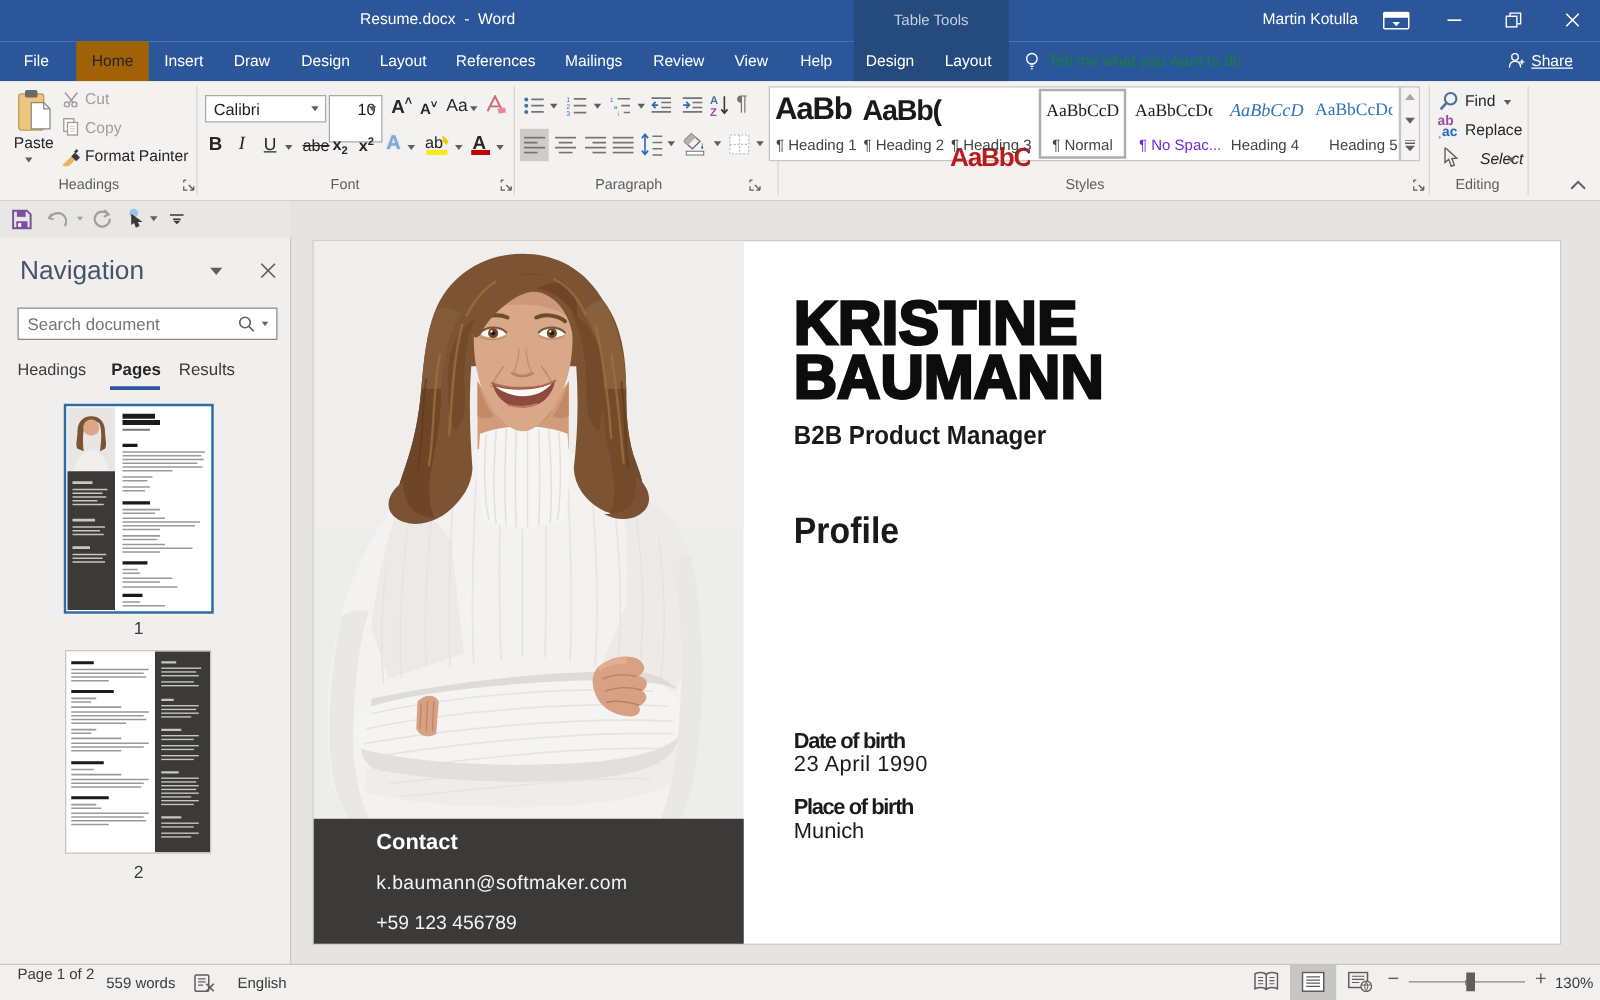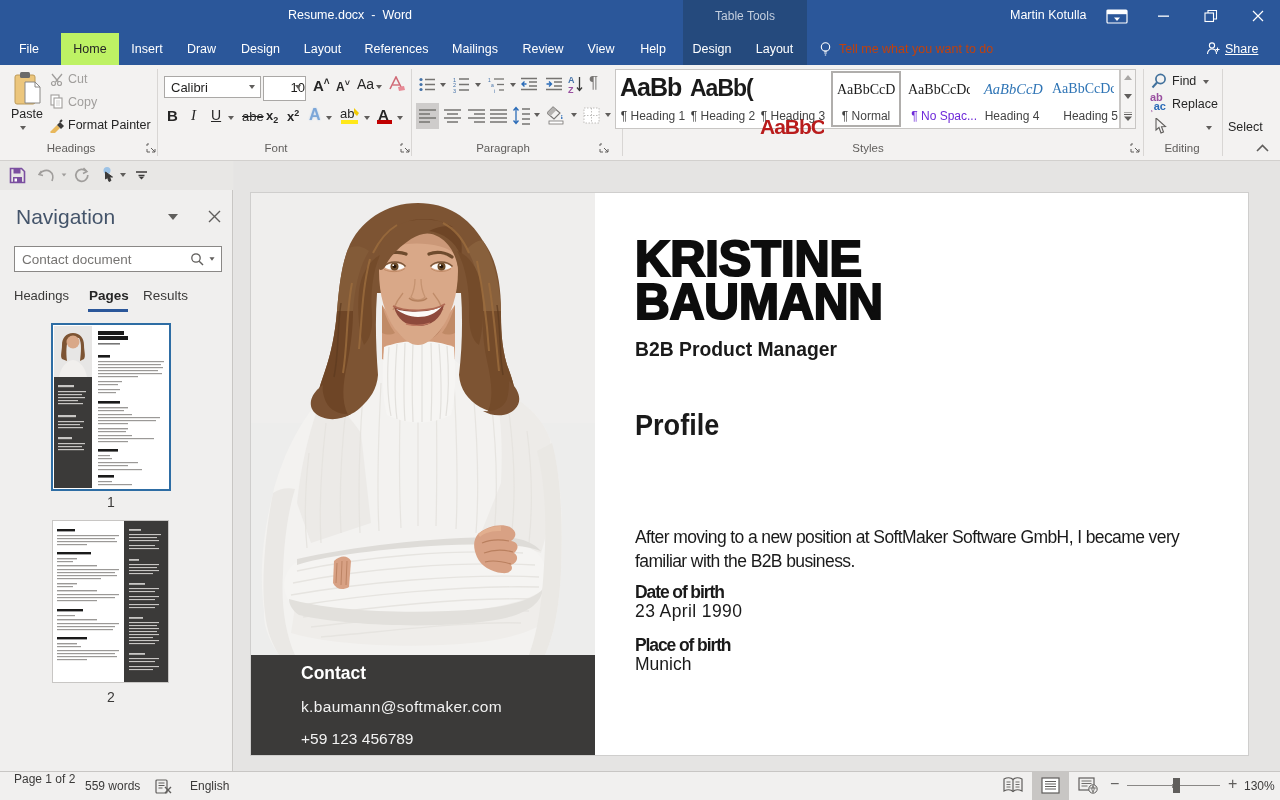--- a/index.html
+++ b/index.html
@@ -9,21 +9,21 @@
   .abs { position:absolute; }
 
   
   #titlebar { position:absolute; top:0; left:0; width:1280px; height:33px; background:#2b579a; }
   #tabrow { position:absolute; top:33px; left:0; width:1280px; height:32px; background:#2b579a; }
   #tt-bg { position:absolute; top:0; left:683px; width:124px; height:65px; background:#254a7d; }
   #title-text { position:absolute; top:8px; left:230px; width:240px; text-align:center; color:#fff; font-size:12.5px; }
   #tt-label { position:absolute; top:9px; left:683px; width:124px; text-align:center; color:#c3cede; font-size:12px; }
   #user-name { position:absolute; top:8px; left:1010px; color:#fff; font-size:12.5px; }
   .tab { position:absolute; top:33px; height:32px; color:#fff; font-size:12.5px; line-height:32px; text-align:center; }
-  .tab.active { background:#bef264; color:#262626; }
+  .tab.active { background:#a16207; color:#262626; }
 
   
   #ribbon { position:absolute; top:65px; left:0; width:1280px; height:96px; background:#f3f2f1; border-bottom:1px solid #d2d0ce; }
   .vsep { position:absolute; top:4px; width:1px; height:87px; background:#d8d6d4; }
   .grouplabel { position:absolute; top:77px; font-size:11.5px; color:#605e5c; text-align:center; }
   .launcher { position:absolute; top:78px; width:10px; height:10px; }
   .ribtxt { font-size:12.5px; color:#262626; }
   .gray { color:#a09e9c; }
   .combo { position:absolute; background:#fff; border:1px solid #aaa8a6; font-size:13px; color:#1f1e1d; }
   .caret { display:inline-block; width:0; height:0; border-left:3.5px solid transparent; border-right:3.5px solid transparent; border-top:4px solid #605e5c; }
@@ -75,21 +75,21 @@
   <div class="tab" style="left:515px;width:56px;">Review</div>
   <div class="tab" style="left:579px;width:44px;">View</div>
   <div class="tab" style="left:632px;width:42px;">Help</div>
   <div class="tab" style="left:686px;width:52px;">Design</div>
   <div class="tab" style="left:747px;width:55px;">Layout</div>
 
   <svg class="abs" style="top:41px;left:818px" width="15" height="16" viewBox="0 0 15 16">
       <circle cx="7.5" cy="6" r="4.2" fill="none" stroke="#fff" stroke-width="1.1"></circle>
       <path d="M5.8 10 h3.4 M6.2 12 h2.6 M6.8 14 h1.4" stroke="#fff" stroke-width="1" fill="none"></path>
     </svg>
-  <div class="abs" style="top:42px;left:839px;color:#c2410c;font-size:12.5px;">Tell me what you want to do</div>
+  <div class="abs" style="top:42px;left:839px;color:#15803d;font-size:12.5px;">Tell me what you want to do</div>
 
   <svg class="abs" style="top:41px;left:1206px" width="15" height="15" viewBox="0 0 15 15">
       <circle cx="6" cy="4.5" r="2.6" fill="none" stroke="#fff" stroke-width="1.1"></circle>
       <path d="M1.5 13 c0-3.3 2-5 4.5-5 s4.5 1.7 4.5 5" fill="none" stroke="#fff" stroke-width="1.1"></path>
       <path d="M11.5 6.5 v4 M9.5 8.5 h4" stroke="#fff" stroke-width="1.1"></path>
     </svg>
   <div class="abs" style="top:42px;left:1225px;color:#fff;font-size:12.5px;text-decoration:underline;">Share</div>
   <div id="ribbon">
 
     <div class="vsep" style="left:157px"></div>
@@ -125,21 +125,21 @@
       </svg>
     <div class="abs ribtxt" style="top:53px;left:68px;">Format Painter</div>
     <div class="grouplabel" style="left:28px;width:86px;">Headings</div>
     <svg class="launcher" style="left:146px" viewBox="0 0 10 10">
         <path d="M1 1 v2 M1 1 h2 M9 9 L5 5 M9 9 v-3 M9 9 h-3" stroke="#605e5c" stroke-width="1" fill="none"></path>
         <path d="M1 6 v3 h3" stroke="#605e5c" stroke-width="1" fill="none"></path>
       </svg>
 
     <div class="combo" style="top:11px;left:164px;width:97px;height:22px;padding:3px 0 0 6px;">Calibri</div>
     <div class="caret abs" style="top:20px;left:249px"></div>
-    <div class="combo" style="top:11px;left:263px;width:43px;height:25px;padding:3px 0 0 10px;text-align:right;">10</div>
+    <div class="combo" style="top:11px;left:263px;width:43px;height:38px;padding:3px 0 0 22px;">10</div>
     <div class="caret abs" style="top:20px;left:295px"></div>
     <div class="abs" style="top:11px;left:313px;font-size:15px;font-weight:bold;color:#262626;">A<span style="font-size:10px;vertical-align:6px;">˄</span></div>
     <div class="abs" style="top:13px;left:336px;font-size:12px;font-weight:bold;color:#262626;">A<span style="font-size:9px;vertical-align:5px;">˅</span></div>
     <div class="abs" style="top:11px;left:357px;font-size:14px;color:#262626;">Aa</div>
     <div class="caret abs" style="top:20px;left:376px"></div>
     <svg class="abs" style="top:11px;left:388px" width="18" height="17" viewBox="0 0 18 17">
         <path d="M2 13 L8 1 L14 13" fill="none" stroke="#d06a76" stroke-width="1.6"></path>
         <path d="M4.5 9 h7" stroke="#d06a76" stroke-width="1.4"></path>
         <path d="M10 11 l6-1 1 4 -6 1z" fill="#e88b96"></path>
       </svg>
@@ -279,21 +279,21 @@
         <circle cx="9.5" cy="6" r="4.6" fill="none" stroke="#41719c" stroke-width="1.7"></circle>
         <path d="M6 9.5 L1.5 14.5" stroke="#41719c" stroke-width="2"></path>
       </svg>
     <div class="abs ribtxt" style="top:9px;left:1172px;">Find</div>
     <div class="caret abs" style="top:15px;left:1203px"></div>
     <div class="abs" style="top:28px;left:1150px;font-size:11px;font-weight:bold;line-height:9px;"><span style="color:#9950a0;">ab</span><br><span style="color:#9950a0;">˲</span><span style="color:#2b6cb8;">ac</span></div>
     <div class="abs ribtxt" style="top:32px;left:1172px;">Replace</div>
     <svg class="abs" style="top:53px;left:1155px" width="12" height="16" viewBox="0 0 12 16">
         <path d="M1 0 L1 12 L4 9.5 L6 15 L8.5 14 L6.5 8.8 L10.5 8.5 z" fill="#f3f2f1" stroke="#605e5c" stroke-width="1.1"></path>
       </svg>
-    <div class="abs ribtxt" style="top:55px;left:1228px;">Select</div>
+    <div class="abs ribtxt" style="top:55px;left:1184px;font-style:italic;">Select</div>
     <div class="caret abs" style="top:61px;left:1206px"></div>
     <div class="grouplabel" style="left:1139px;width:86px;">Editing</div>
     <svg class="abs" style="top:79px;left:1256px" width="13" height="8" viewBox="0 0 13 8">
         <path d="M1 7 L6.5 1.5 L12 7" fill="none" stroke="#605e5c" stroke-width="1.6"></path>
       </svg>
   </div>
   <div id="workarea">
     <div id="docarea">
       <div id="page">
         <svg id="photo" style="position:absolute;top:0;left:0" width="344" height="462" viewBox="0 0 344 462">
@@ -394,21 +394,20 @@
         </svg>
         <div class="abs" style="top:462px;left:0;width:344px;height:100px;background:#3b3a39;"></div>
         <div class="abs" style="top:470px;left:50px;font-size:17.5px;font-weight:bold;color:#fff;">Contact</div>
         <div class="abs" style="top:505px;left:50px;font-size:15.5px;letter-spacing:0.34px;color:#f2f2f2;">k.baumann@softmaker.com</div>
         <div class="abs" style="top:537px;left:50px;font-size:15.5px;color:#f2f2f2;">+59 123 456789</div>
 
         <div class="abs" style="top:37px;left:384px;font-size:49.4px;font-weight:bold;color:#0d0d0d;-webkit-text-stroke:2.2px #0d0d0d;transform:scaleX(0.985);transform-origin:0 0;white-space:nowrap;">KRISTINE</div>
         <div class="abs" style="top:80px;left:384px;font-size:49.4px;font-weight:bold;color:#0d0d0d;-webkit-text-stroke:2.2px #0d0d0d;transform:scaleX(0.972);transform-origin:0 0;white-space:nowrap;">BAUMANN</div>
         <div class="abs" style="top:144px;left:384px;font-size:21px;font-weight:bold;color:#1a1a1a;transform:scaleX(0.9207);transform-origin:0 0;white-space:nowrap;">B2B Product Manager</div>
         <div class="abs" style="top:215px;left:384px;font-size:29.5px;font-weight:bold;color:#1a1a1a;transform:scaleX(0.9183);transform-origin:0 0;white-space:nowrap;">Profile</div>
-        <div class="abs" style="top:333px;left:384px;width:552px;font-size:17.5px;line-height:23.5px;letter-spacing:-0.6px;color:#1a1a1a;">After moving to a new position at SoftMaker Software GmbH, I became very familiar with the B2B business.</div>
         <div class="abs" style="top:389px;left:384px;font-size:17.5px;font-weight:bold;letter-spacing:-1.1px;color:#1a1a1a;">Date of birth</div>
         <div class="abs" style="top:408px;left:384px;font-size:17.5px;letter-spacing:0.4px;color:#1a1a1a;">23 April 1990</div>
         <div class="abs" style="top:442px;left:384px;font-size:17.5px;font-weight:bold;letter-spacing:-1.1px;color:#1a1a1a;">Place of birth</div>
         <div class="abs" style="top:461px;left:384px;font-size:17.5px;color:#1a1a1a;">Munich</div>
       </div>
     </div>
     <div id="navpane">
       <div id="qatstrip"></div>
 
       <svg class="abs" style="top:6px;left:9px" width="17" height="17" viewBox="0 0 17 17">
@@ -438,21 +437,21 @@
 
       <div class="abs" style="top:44px;left:16px;font-size:21px;color:#44546a;">Navigation</div>
       <svg class="abs" style="top:53px;left:168px" width="10" height="7" viewBox="0 0 10 7">
           <path d="M0 0 L5 6 L10 0z" fill="#605e5c"></path>
         </svg>
       <svg class="abs" style="top:49px;left:208px" width="13" height="13" viewBox="0 0 13 13">
           <path d="M1 1 L12 12 M12 1 L1 12" stroke="#605e5c" stroke-width="1.4"></path>
         </svg>
 
       <div class="abs" style="top:85px;left:14px;width:208px;height:26px;background:#fff;border:1px solid #8a8886;"></div>
-      <div class="abs" style="top:91px;left:22px;font-size:13.5px;color:#767472;">Contact document</div>
+      <div class="abs" style="top:91px;left:22px;font-size:13.5px;color:#767472;">Search document</div>
       <svg class="abs" style="top:91px;left:190px" width="14" height="14" viewBox="0 0 14 14">
           <circle cx="6" cy="6" r="4.2" fill="none" stroke="#605e5c" stroke-width="1.3"></circle>
           <path d="M9.2 9.2 L13 13" stroke="#605e5c" stroke-width="1.4"></path>
         </svg>
       <div class="caret abs" style="top:96px;left:209px;transform:scale(0.85)"></div>
 
       <div class="abs" style="top:127px;left:14px;font-size:13px;color:#3b3a39;">Headings</div>
       <div class="abs" style="top:127px;left:89px;font-size:13.5px;color:#262626;font-weight:bold;">Pages</div>
       <div class="abs" style="top:148px;left:88px;width:40px;height:3px;background:#2b579a;"></div>
       <div class="abs" style="top:127px;left:143px;font-size:13.5px;color:#3b3a39;">Results</div>

